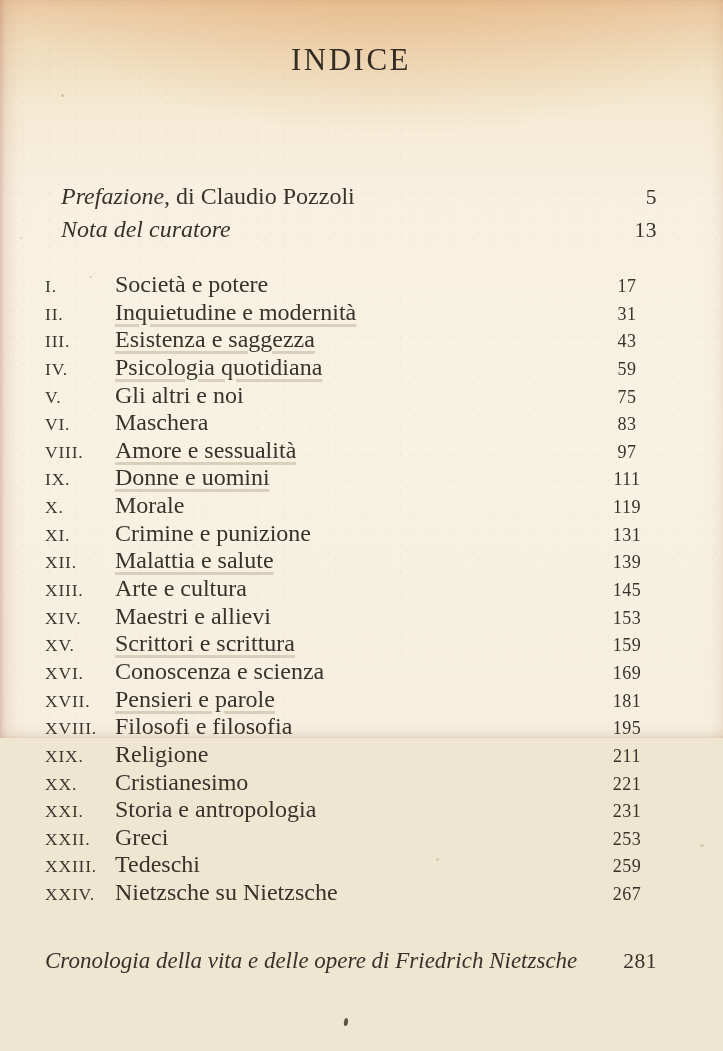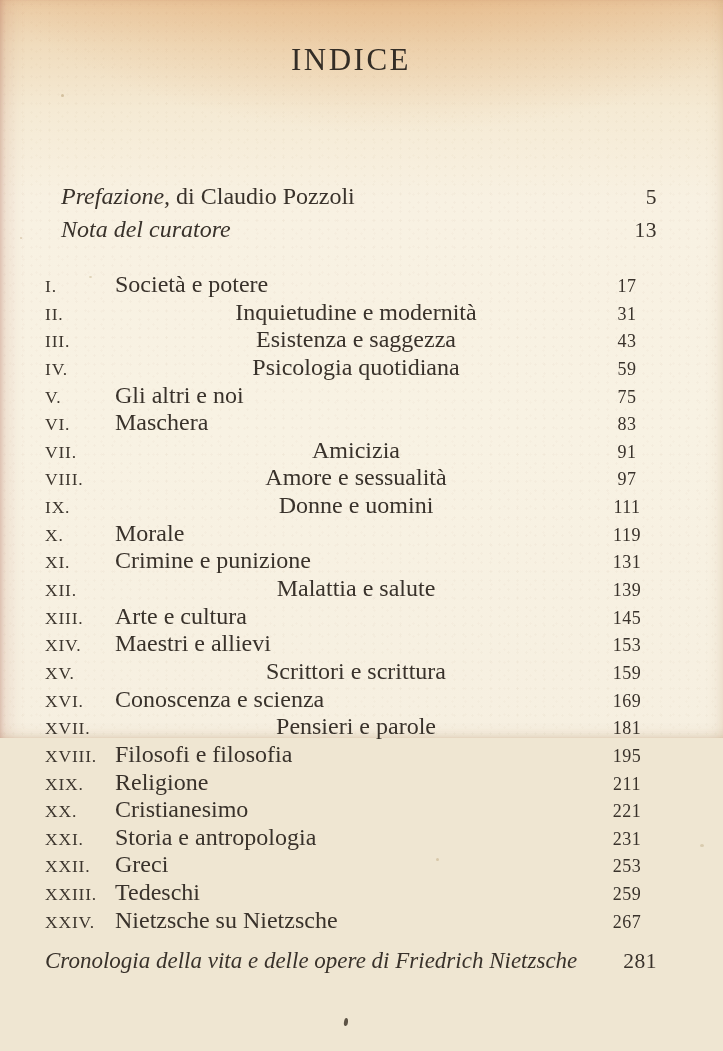--- a/index.html
+++ b/index.html
@@ -57,24 +57,24 @@
     height: 27.65px;
     font-size: 24px;
   }
   .chapter-numeral {
     width: 70px;
     font-size: 17.5px; letter-spacing: 0.8px;
     color: #3d362e;
   }
   .chapter-title { flex: 1; white-space: nowrap; }
   .chapter-title.smudge {
+    text-decoration: underline;
     text-decoration-color: rgba(140,120,95,0.28);
     text-decoration-thickness: 2.5px;
     text-underline-offset: 4px;
-    text-align: center;
   }
   .chapter-page {
     width: 60px; text-align: center;
     font-size: 18px; letter-spacing: 0.5px;
   }
   .footer-row {
     position: absolute; top: 948px; left: 45px; width: 612px;
     display: flex; align-items: baseline;
   }
   .footer-title {
@@ -153,25 +153,20 @@
     <span class="chapter-title">Gli altri e noi</span>
     <span class="chapter-page">75</span>
   </div>
 
   <div class="chapter-row">
     <span class="chapter-numeral">VI.</span>
     <span class="chapter-title">Maschera</span>
     <span class="chapter-page">83</span>
   </div>
 
-  <div class="chapter-row">
-    <span class="chapter-numeral">VII.</span>
-    <span class="chapter-title smudge">Amicizia</span>
-    <span class="chapter-page">91</span>
-  </div>
 
   <div class="chapter-row">
     <span class="chapter-numeral">VIII.</span>
     <span class="chapter-title smudge">Amore e sessualità</span>
     <span class="chapter-page">97</span>
   </div>
 
   <div class="chapter-row">
     <span class="chapter-numeral">IX.</span>
     <span class="chapter-title smudge">Donne e uomini</span>

